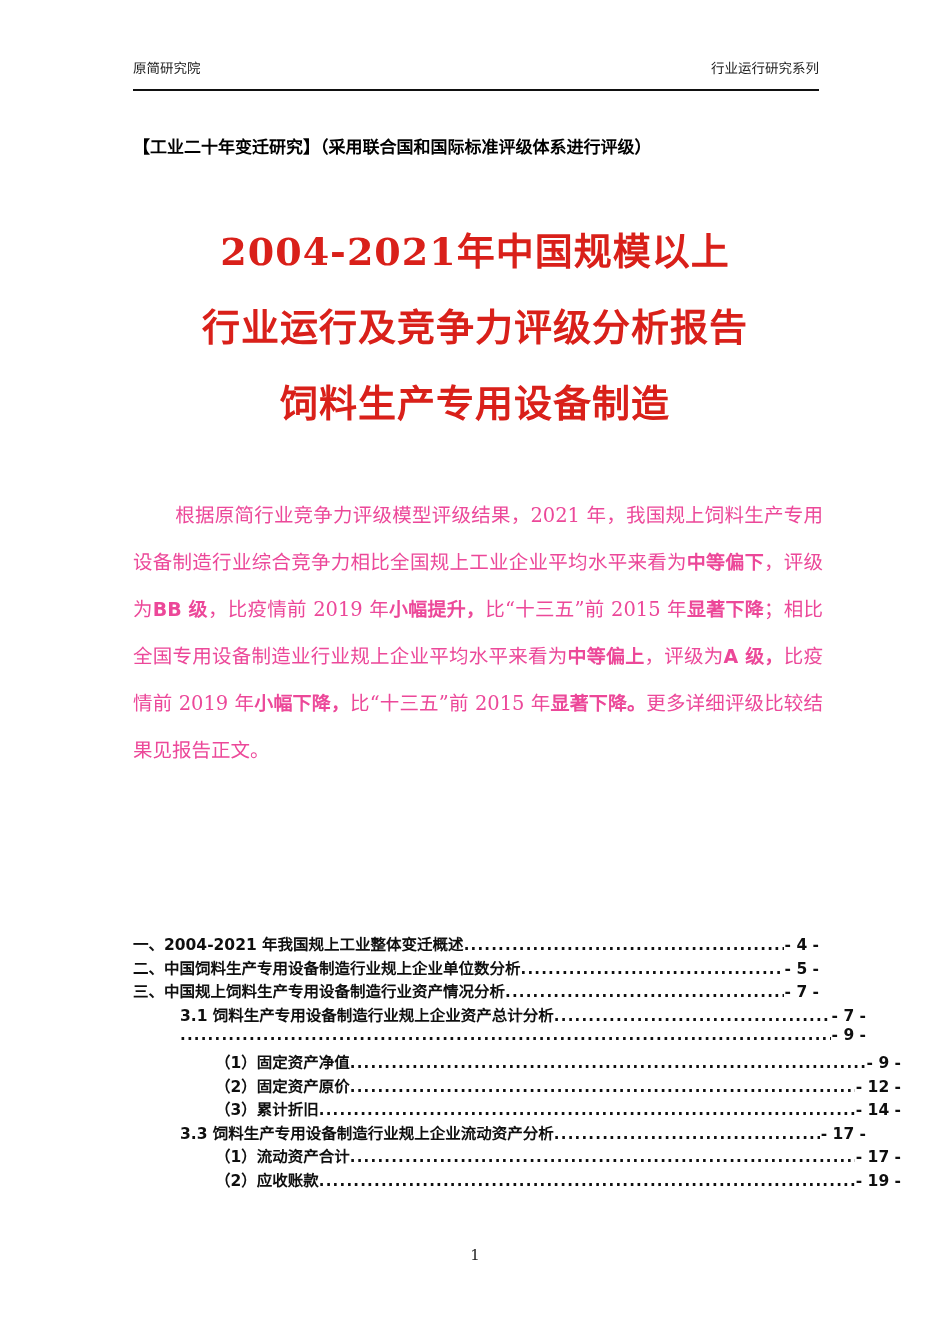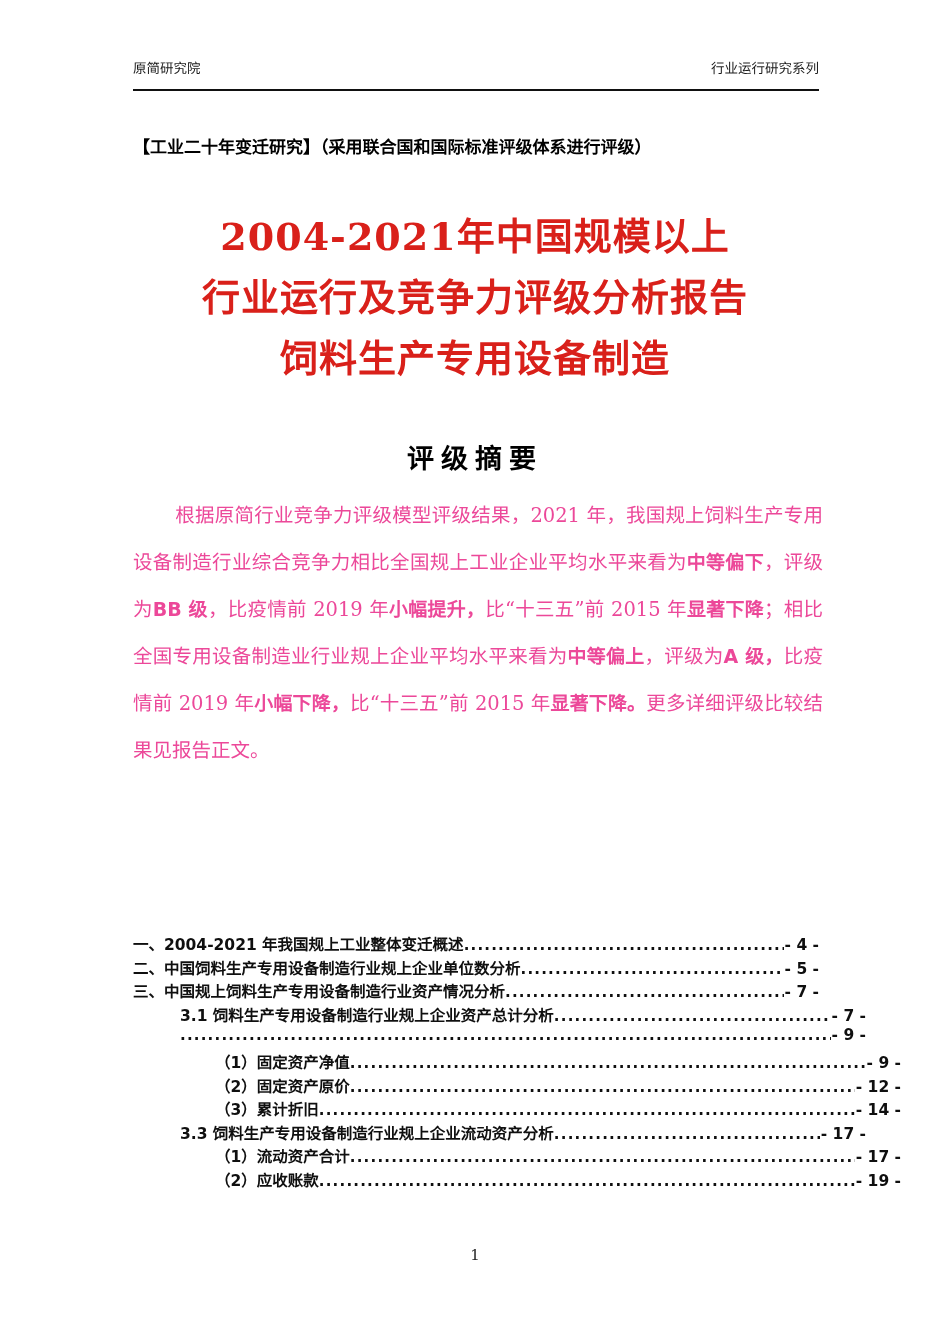--- a/index.html
+++ b/index.html
@@ -68,21 +68,21 @@
     left: 75px;
     top: 206px;
     width: 800px;
     text-align: center;
     font-family: "DejaVu Serif", serif;
     font-weight: 700;
     font-size: 38px;
     line-height: 61px;
     letter-spacing: 1px;
   }
-  .main-title .tl { display: block; white-space: nowrap; }
+  .main-title .tl { display: block; white-space: nowrap; margin-top: 15px; }
 
   
   .section-heading {
     position: absolute;
     left: 75px;
     top: 437px;
     width: 800px;
     text-align: center;
     font-family: "DejaVu Sans", sans-serif;
     font-weight: 700;
@@ -186,21 +186,20 @@
   <div class="header-rule"></div>
 
   <div class="bracket-line">【工业二十年变迁研究】（采用联合国和国际标准评级体系进行评级）</div>
 
   <div class="main-title" style="color: rgb(217, 32, 26);">
     <span class="tl">2004-2021年中国规模以上</span>
     <span class="tl">行业运行及竞争力评级分析报告</span>
     <span class="tl">饲料生产专用设备制造</span>
   </div>
 
-  <div class="section-heading">评级摘要</div>
   <div class="summary">
     <span class="indent"></span><span class="summary-runs"><span>根据原简行业竞争力评级模型评级结果，2021 年，我国规上饲料生产专用设备制造行业综合竞争力相比全国规上工业企业平均水平来看为</span><b>中等偏下</b><span>，评级为</span><b>BB 级</b><span>，比疫情前 2019 年</span><b>小幅提升，</b><span>比“十三五”前 2015 年</span><b>显著下降</b><span>；相比全国专用设备制造业行业规上企业平均水平来看为</span><b>中等偏上</b><span>，评级为</span><b>A 级，</b><span>比疫情前 2019 年</span><b>小幅下降，</b><span>比“十三五”前 2015 年</span><b>显著下降。</b><span>更多详细评级比较结果见报告正文。</span></span>
   </div>
 
   <div class="toc">
       <div class="toc-row lvl1">
         <span class="toc-label">一、2004-2021 年我国规上工业整体变迁概述</span>
         <span class="toc-dots">..................................................................................................................................</span>
         <span class="toc-page">- 4 -</span>
       </div>

